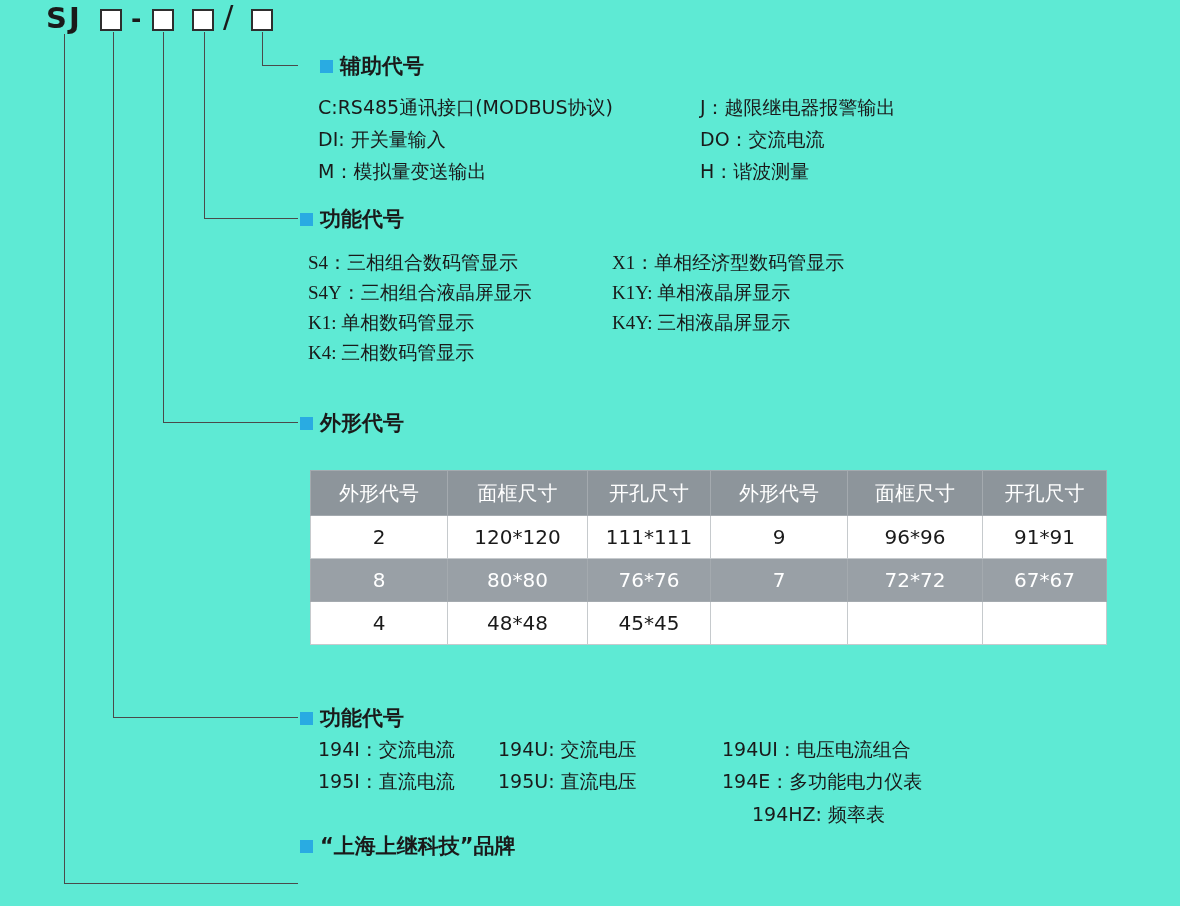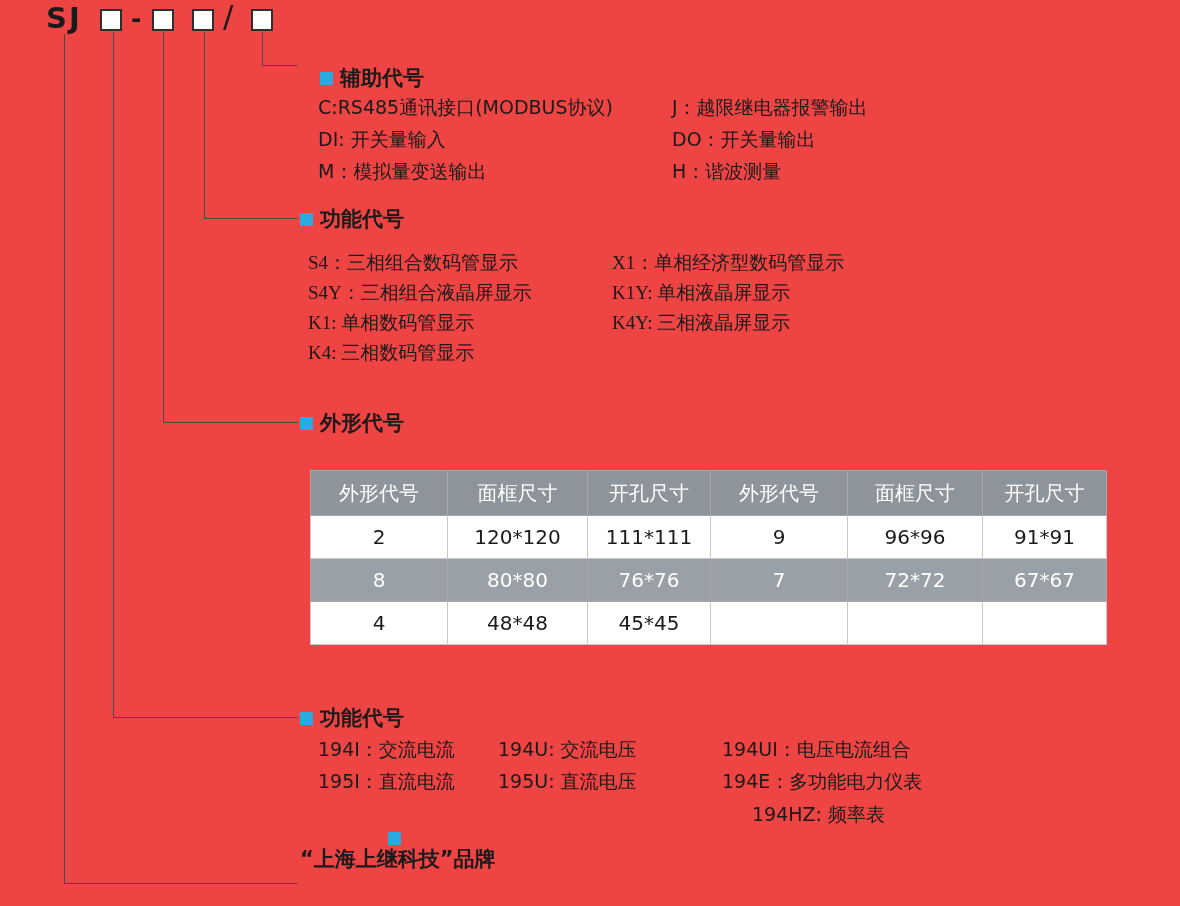--- a/index.html
+++ b/index.html
@@ -10,21 +10,21 @@
   }
   *{margin:0;padding:0;box-sizing:border-box;}
   html,body{background:#ffffff;}
   body{
     font-family:"DejaVu Sans","Liberation Sans",sans-serif;
     color:#1a1a1a;
   }
   .canvas{
     position:relative;
     width:1180px;height:906px;
-    background:#ef4444;
+    background:#5eead4;
     overflow:hidden;
   }
   
   .model-prefix{
     position:absolute;left:46px;top:1px;
     font-size:29px;font-weight:600;letter-spacing:2px;
   }
   .dbox{
     position:absolute;top:9px;
     width:22px;height:22px;
@@ -53,31 +53,31 @@
     position:absolute;
     display:flex;align-items:center;
     height:28px;white-space:nowrap;
   }
   .bullet{
     width:13px;height:13px;
     background:var(--accent);
     margin-right:7px;flex:0 0 auto;
   }
   .h-label{font-size:21px;font-weight:700;}
-  .h-aux{left:300px;top:64px;padding-left:20px;}
+  .h-aux{left:300px;top:52px;padding-left:20px;}
   .h-func-display{left:300px;top:205px;}
   .h-shape{left:300px;top:409px;}
   .h-func-type{left:300px;top:704px;}
-  .h-brand{left:300px;top:832px;flex-direction:column;}
+  .h-brand{left:300px;top:832px;}
   
   .txtcol{position:absolute;font-size:19px;white-space:nowrap;}
   .txtcol .line{height:32px;line-height:32px;}
   .txtcol.lh30 .line{height:30px;line-height:30px;font-family:Liberation Serif, serif;}
   .aux-left{left:318px;top:91px;}
-  .aux-right{left:672px;top:91px;}
+  .aux-right{left:700px;top:91px;}
   .fd-left{left:308px;top:248px;}
   .fd-right{left:612px;top:248px;}
   .ft-col1{left:318px;top:733px;}
   .ft-col2{left:498px;top:733px;}
   .ft-col3{left:722px;top:733px;}
   .ft-hz{left:752px;top:798px;}
   
   .shape-table{
     position:absolute;left:310px;top:470px;width:796px;
     border-collapse:collapse;table-layout:fixed;
@@ -123,21 +123,21 @@
     <span class="bullet"></span>
     <span class="h-label">辅助代号</span>
   </div>
   <div class="txtcol aux-left">
     <div class="line">C:RS485通讯接口(MODBUS协议)</div>
     <div class="line">DI: 开关量输入</div>
     <div class="line">M：模拟量变送输出</div>
   </div>
   <div class="txtcol aux-right">
     <div class="line">J：越限继电器报警输出</div>
-    <div class="line">DO：开关量输出</div>
+    <div class="line">DO：交流电流</div>
     <div class="line">H：谐波测量</div>
   </div>
 
   <div class="heading h-func-display">
     <span class="bullet"></span>
     <span class="h-label">功能代号</span>
   </div>
   <div class="txtcol lh30 fd-left">
     <div class="line">S4：三相组合数码管显示</div>
     <div class="line">S4Y：三相组合液晶屏显示</div>

